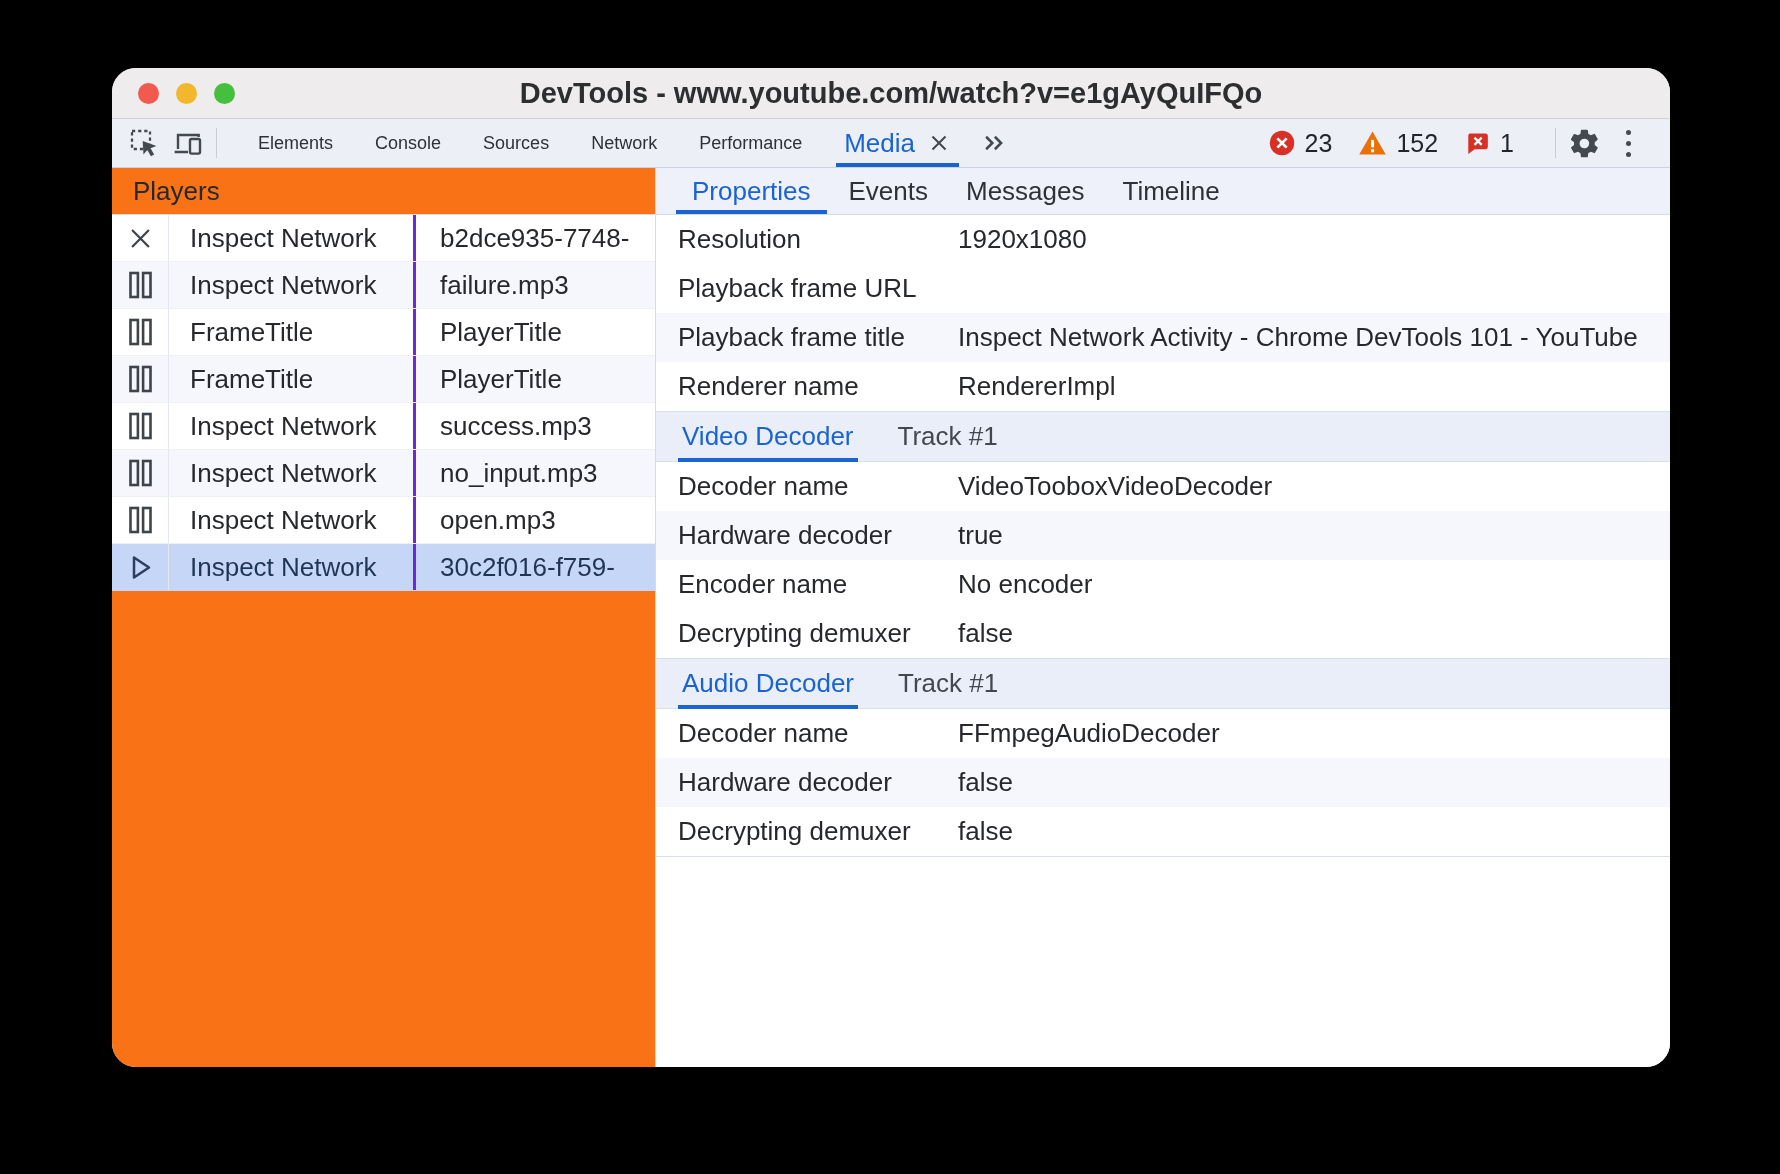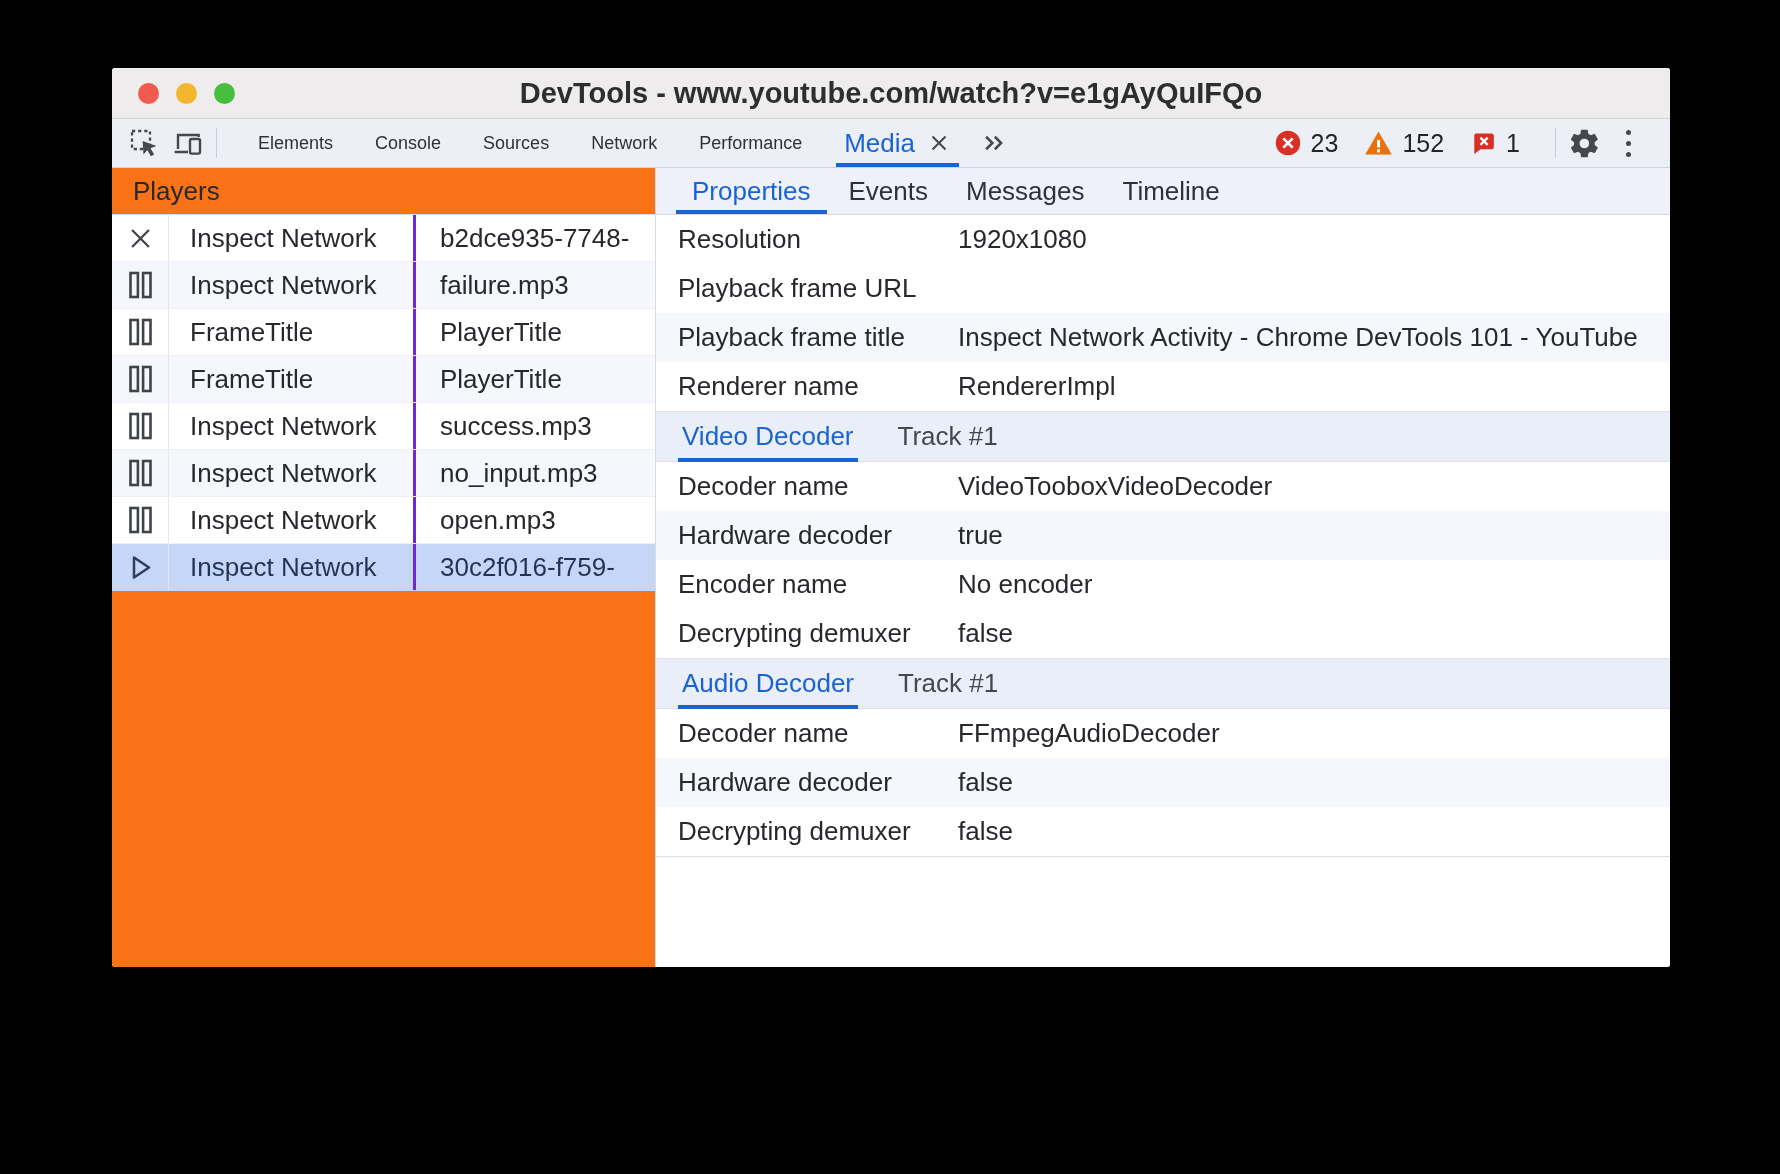--- a/index.html
+++ b/index.html
@@ -3,22 +3,22 @@
 <meta charset="utf-8">
 <style>
   html,body { margin:0; padding:0; }
   body {
     width:1780px; height:1174px; background:#000;
     font-family:"Liberation Sans", sans-serif;
     position:relative; overflow:hidden;
     -webkit-font-smoothing:antialiased;
   }
   .window {
-    position:absolute; left:112px; top:68px; width:1558px; height:899px;
-    background:#fff; border-radius:3px; overflow:hidden;
+    position:absolute; left:112px; top:68px; width:1558px; height:999px;
+    background:#fff; border-radius:24px; overflow:hidden;
     display:flex; flex-direction:column;
   }
   
   .titlebar {
     height:50px; flex:none; background:var(--titlebar-bg,#eeecec);
     border-bottom:1px solid #d2d0d0; position:relative;
     display:flex; align-items:center;
   }
   .traffic { display:flex; gap:17px; margin-left:26px; z-index:2; }
   .light { width:21px; height:21px; border-radius:50%; }
@@ -45,21 +45,21 @@
   .media-tab {
     height:100%; display:flex; align-items:center; gap:12px; padding:0 10px;
     margin-left:11px; font-size:26px; color:var(--accent-blue,#1a63d2); position:relative;
   }
   .media-tab::after {
     content:""; position:absolute; left:2px; right:2px; bottom:0; height:4px;
     background:var(--accent-blue,#1a63d2);
   }
   .chevron-btn { margin-left:10px; }
   .tool-spacer { flex:1; }
-  .badges { display:flex; align-items:center; gap:12px; margin-right:22px; }
+  .badges { display:flex; align-items:center; gap:12px; margin-right:28px; }
   .badge { display:flex; align-items:center; gap:9px; padding:0 7px; }
   .badge-count { font-size:25px; color:#23252a; }
   .right-tools { display:flex; align-items:center; }
   .kebab { display:flex; flex-direction:column; gap:6px; align-items:center; width:40px; }
   .kebab i { width:5px; height:5px; border-radius:50%; background:#44484f; }
   
   .main { flex:1; display:flex; min-height:0; }
   
   .players-pane { width:543px; flex:none; border-right:1px solid #d6dae5; display:flex; flex-direction:column; background:#f97316; }
   .players-header {

